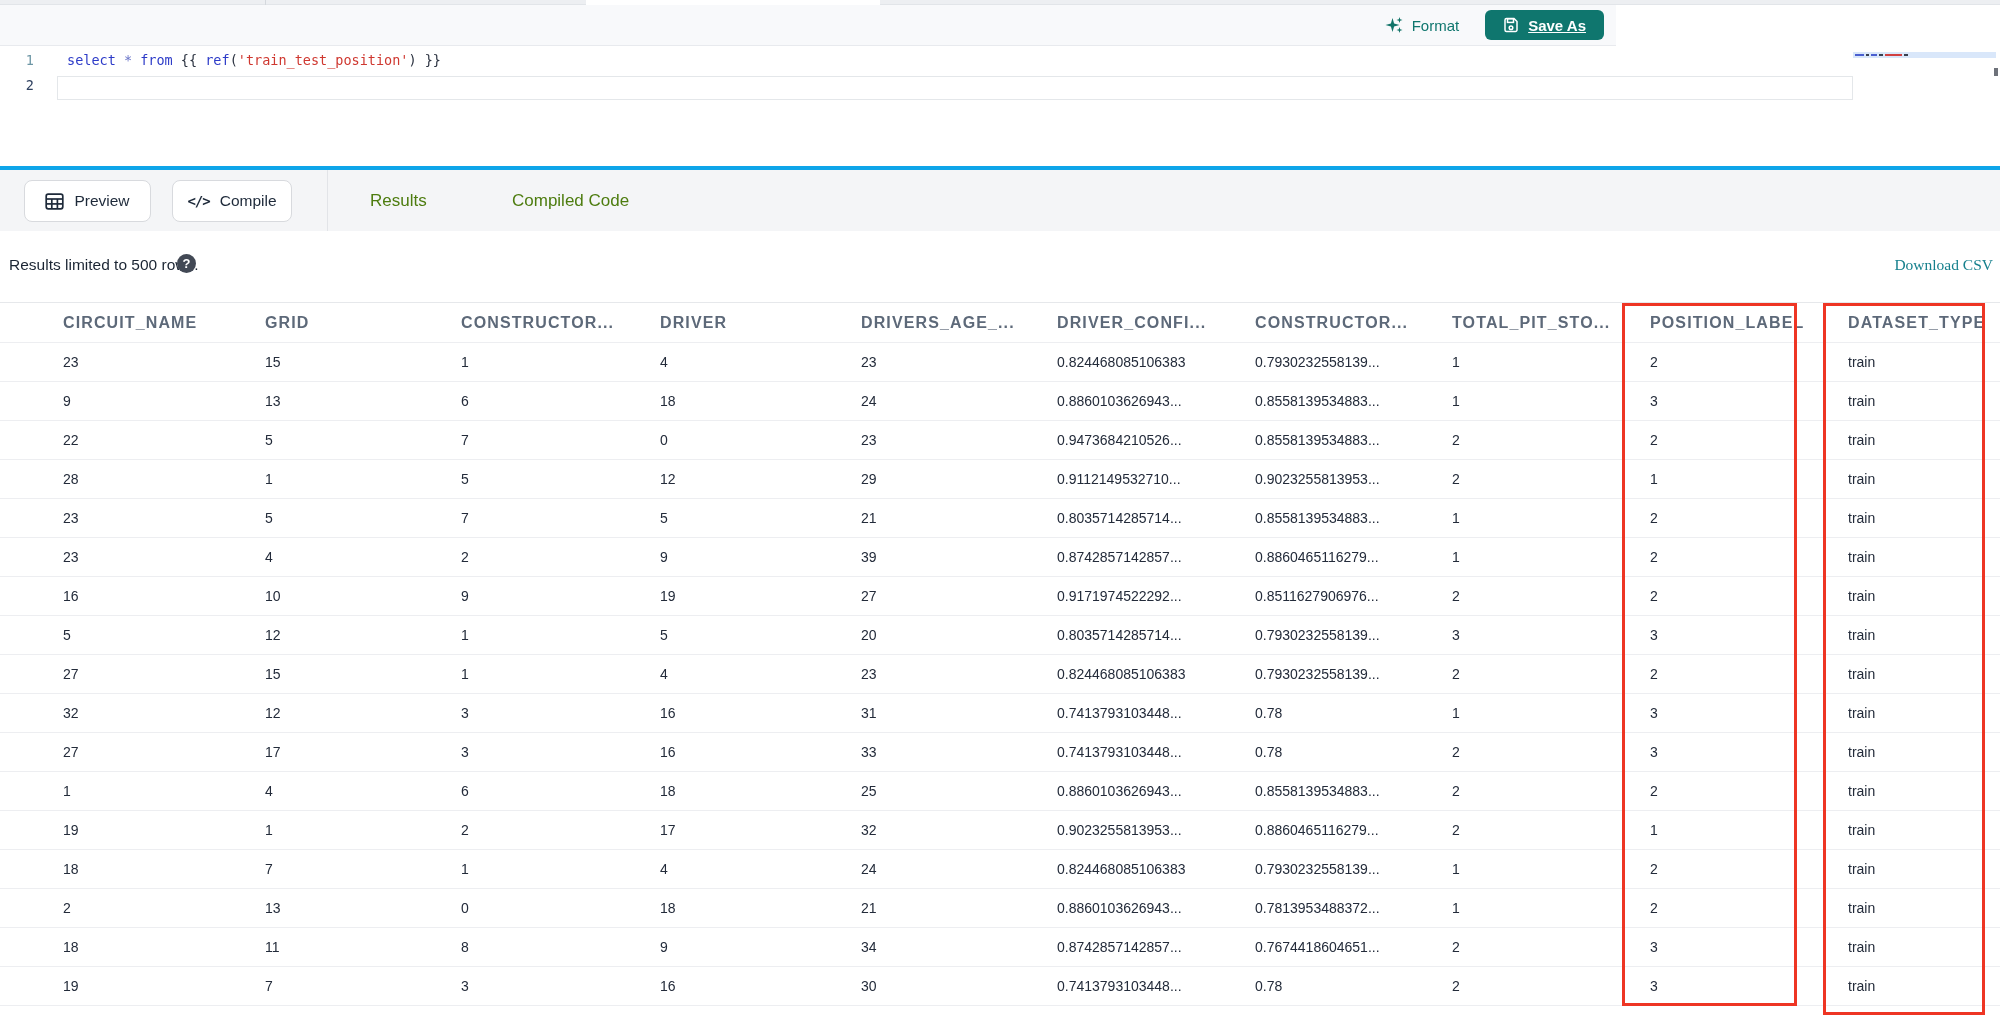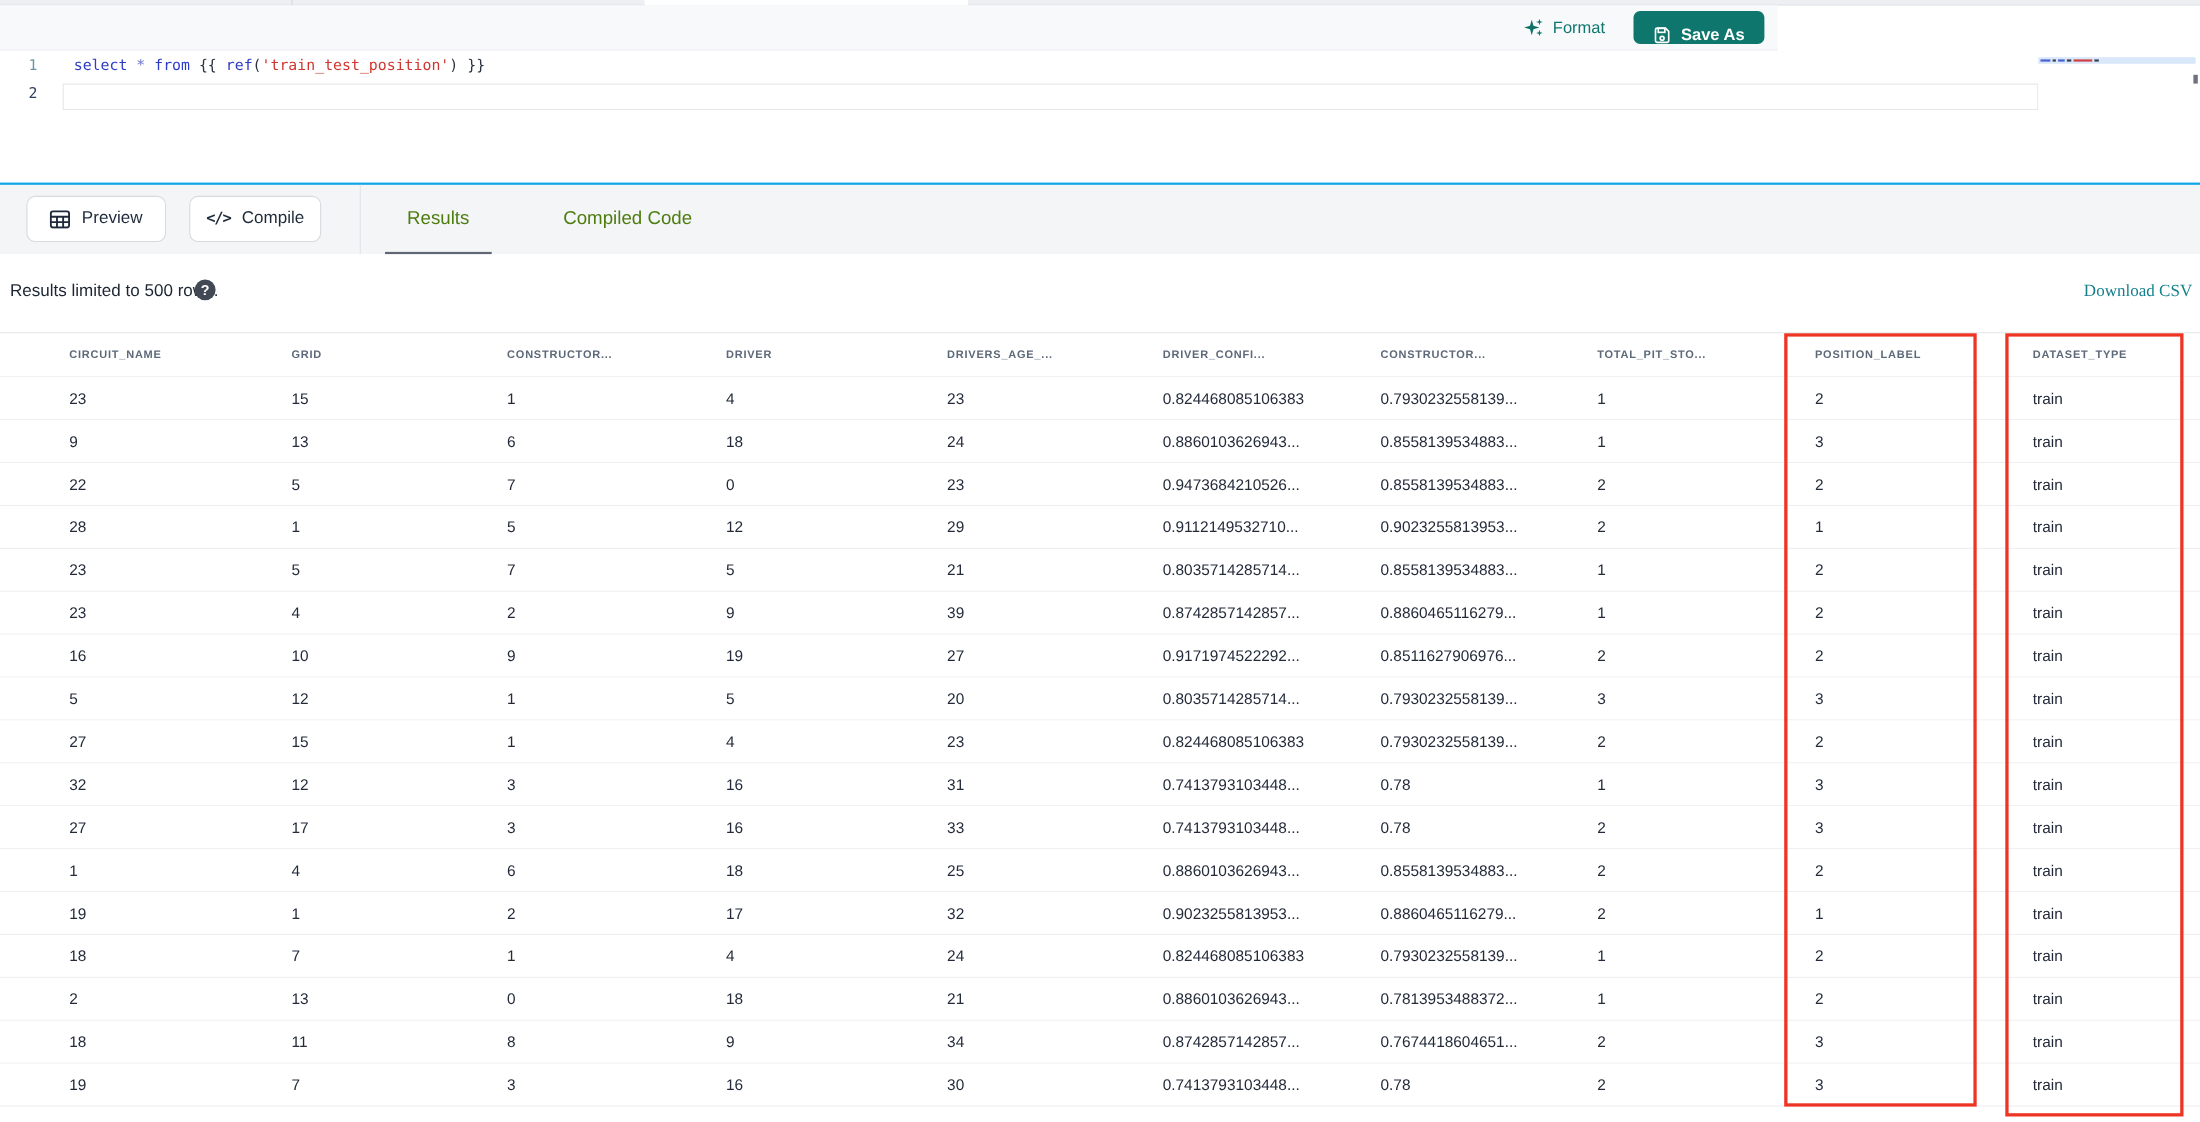--- a/index.html
+++ b/index.html
@@ -11,22 +11,22 @@
   .tabstrip { position:absolute; left:0; top:0; width:2000px; height:5px;
     background:#edeff2; border-bottom:1px solid #e2e5e9; }
   .tabstrip .active-seg { position:absolute; left:586px; top:0; width:294px; height:5px; background:#ffffff; }
   .tabstrip .seg-divider { position:absolute; top:0; width:1px; height:5px; background:#d4d8dd; }
 
   
   .editor-header { position:absolute; left:0; top:5px; width:1616px; height:41px;
     background:#f8f9fb; border-bottom:1px solid #e8eaee;
     display:flex; align-items:center; justify-content:flex-end; gap:26px; padding-right:12px; }
   .format-btn { display:flex; align-items:center; gap:8px; color:#117368; font-size:15px; cursor:pointer; }
-  .saveas-btn { display:flex; align-items:flex-end; gap:9px; background:#0f766e; color:#fff;
-    font-size:15px; font-weight:600; border:none; border-radius:6px; height:30px; padding:0 18px; cursor:pointer; }
+  .saveas-btn { display:flex; align-items:center; gap:9px; background:#0f766e; color:#fff;
+    font-size:15px; font-weight:600; border:none; border-radius:6px; height:30px; padding:0 18px; cursor:pointer;text-decoration:underline; }
 
   
   .editor { position:absolute; left:0; top:46px; width:2000px; height:120px; background:#fff;
     font-family:"DejaVu Sans Mono","Liberation Mono",monospace; font-size:13.5px; }
   .gutter-num { position:absolute; width:18px; text-align:right; left:16px; }
   .gutter-1 { top:6px; color:#6d96a5; }
   .gutter-2 { top:31px; color:#2f4160; }
   .code-line-1 { position:absolute; left:57px; top:6px; white-space:pre;margin-left:10px; }
   .current-line-box { position:absolute; left:57px; top:30px; width:1796px; height:24px;
     border:1px solid #e4e7ea; background:#fff; }
@@ -41,21 +41,21 @@
   .minimap-line { position:absolute; left:0; top:4px; width:143px; height:6px; background:#d9e7fa;
     display:flex; align-items:center; gap:2px; padding-left:2px; }
   .minimap-line i { display:block; height:2px; }
   .mm-blue { background:#4a5fd0; }
   .mm-dark { background:#3a4150; }
   .mm-red  { background:#d14040; }
   .minimap-scroll { position:absolute; left:141px; top:20px; width:4px; height:8px; background:#4a4f59; opacity:.8; }
 
   
   .toolbar { position:absolute; left:0; top:166px; width:2000px; height:65px;
-    background:#f4f5f7; border-top:2px solid #0ea5e9; }
+    background:#f4f5f7; border-top:4px solid #0ea5e9; }
   .btn { position:absolute; top:10px; height:42px; background:#fff; border:1px solid #d8dade;
     border-radius:8px; display:flex; align-items:center; justify-content:center; gap:10px;
     font-size:15.5px; color:#1e2a3a; cursor:pointer; }
   .btn-preview { left:24px; width:127px; }
   .btn-compile { left:172px; width:120px; }
   .btn .code-glyph { font-family:"DejaVu Sans Mono","Liberation Mono",monospace; font-weight:bold; font-size:14px; letter-spacing:-1px; }
   .toolbar-divider { position:absolute; left:327px; top:0; width:1px; height:65px; background:#e2e4e8; }
   .tab { position:absolute; top:0; height:62px; display:flex; align-items:center;
     font-size:17px; color:#4d7c0f; cursor:pointer; }
   .tab-results { left:370px; }
@@ -69,21 +69,21 @@
     background:#424955; color:#fff; font-size:13px; font-weight:bold;
     display:flex; align-items:center; justify-content:center; cursor:pointer; }
   .download-csv { position:absolute; right:7px; top:25px; font-size:15.5px; color:#16808d; cursor:pointer;font-family:Liberation Serif, serif; }
 
   
   .rtable { position:absolute; left:0; top:302px; width:2000px; }
   .trow { display:grid; grid-template-columns:202px 196px 199px 201px 196px 198px 197px 198px 198px 1fr;
     padding-left:63px; align-items:center; border-bottom:1px solid #edeef1; background:#fff; }
   .trow-header { height:41px; border-top:1px solid #e6e8eb; }
   .trow-data { height:39px; }
-  .hcell { font-size:10px; font-weight:700; letter-spacing:.07em; color:#5d6979; white-space:nowrap; }
+  .hcell { font-size:16px; font-weight:700; letter-spacing:.07em; color:#5d6979; white-space:nowrap; }
   .dcell { font-size:14px; color:#232b3a; white-space:nowrap; }
 
   
   .red-box { position:absolute; border:3px solid #ee3524; pointer-events:none; z-index:5; }
   .red-box-1 { left:1622px; top:303px; width:175px; height:703px; }
   .red-box-2 { left:1823px; top:303px; width:162px; height:712px; }
 
   svg { display:block; }
 </style>
 </head>

